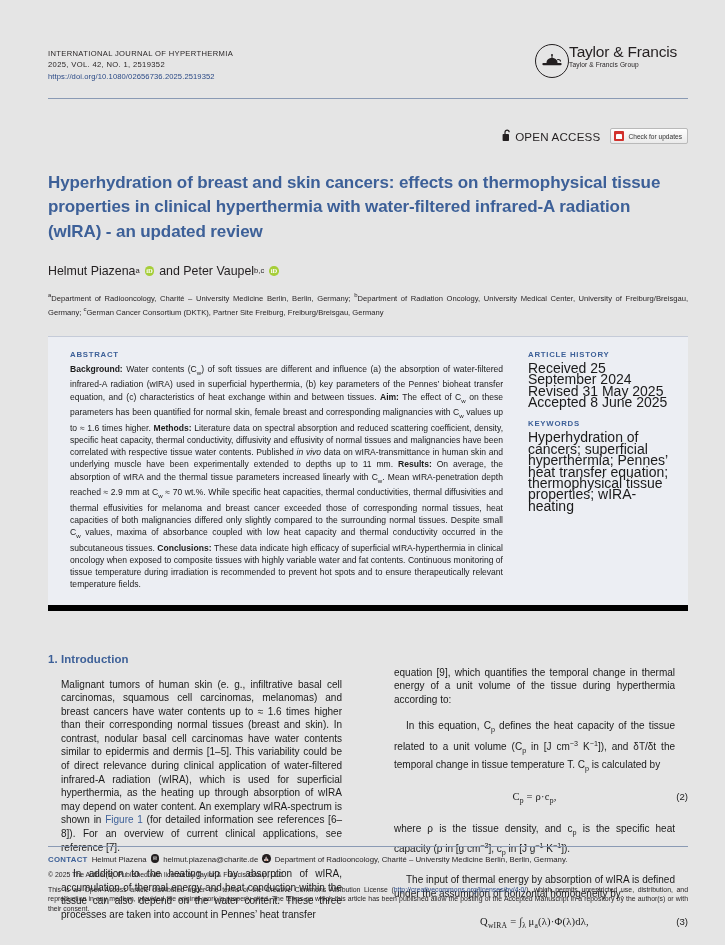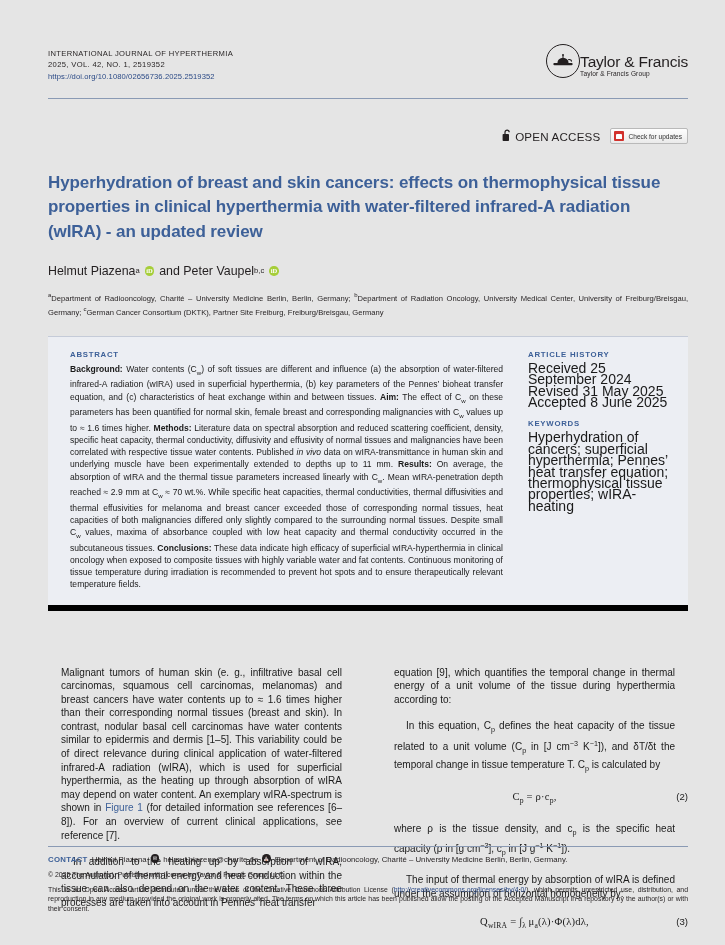--- a/index.html
+++ b/index.html
@@ -40,24 +40,24 @@
     color: #231f20;
   }
   .journal-name { text-transform: uppercase; }
   .doi-link {
     color: #2b4a86;
     text-decoration: none;
     letter-spacing: 0.1px;
   }
   .tf-logo {
     position: absolute;
-    right: 0;
+    right: 11px;
     top: 44px;
     display: flex;
-    align-items: flex-end;
+    align-items: flex-start;
   }
   .tf-mark {
     width: 32px;
     height: 32px;
     border-radius: 50%;
     border: 1.4px solid #231f20;
     display: flex;
     align-items: center;
     justify-content: center;
   }
@@ -377,20 +377,21 @@
         <div class="side-body">Revised 31 May 2025</div>
         <div class="side-body">Accepted 8 June 2025</div>
         <div class="side-gap"></div>
         <div class="sec-head">KEYWORDS</div>
         <div class="side-body">Hyperhydration of cancers; superficial hyperthermia; Pennes’ heat transfer equation; thermophysical tissue properties; wIRA-heating</div>
       </div>
     </div>
 
     <div class="cols">
       <div class="col">
+        <h2 class="secnum">1. Introduction</h2>
         <p class="bodytext">Malignant tumors of human skin (e.&nbsp;g., infiltrative basal cell carcinomas, squamous cell carcinomas, melanomas) and breast cancers have water contents up to ≈ 1.6 times higher than their corresponding normal tissues (breast and skin). In contrast, nodular basal cell carcinomas have water contents similar to epidermis and dermis [1–5]. This variability could be of direct relevance during clinical application of water-filtered infrared-A radiation (wIRA), which is used for superficial hyperthermia, as the heating up through absorption of wIRA may depend on water content. An exemplary wIRA-spectrum is shown in <span class="xref">Figure 1</span> (for detailed information see references [6–8]). For an overview of current clinical applications, see reference [7].</p>
         <p class="bodytext">In addition to the heating up by absorption of wIRA, accumulation of thermal energy and heat conduction within the tissue can also depend on the water content. These three processes are taken into account in Pennes’ heat transfer</p>
       </div>
 
       <div class="col">
         <p class="bodytext">equation [9], which quantifies the temporal change in thermal energy of a unit volume of the tissue during hyperthermia according to:</p>
 
 
         <p class="bodytext">In this equation, C<sub>p</sub> defines the heat capacity of the tissue related to a unit volume (C<sub>p</sub> in [J cm<sup>−3</sup> K<sup>−1</sup>]), and δT/δt the temporal change in tissue temperature T. C<sub>p</sub> is calculated by</p>
 

